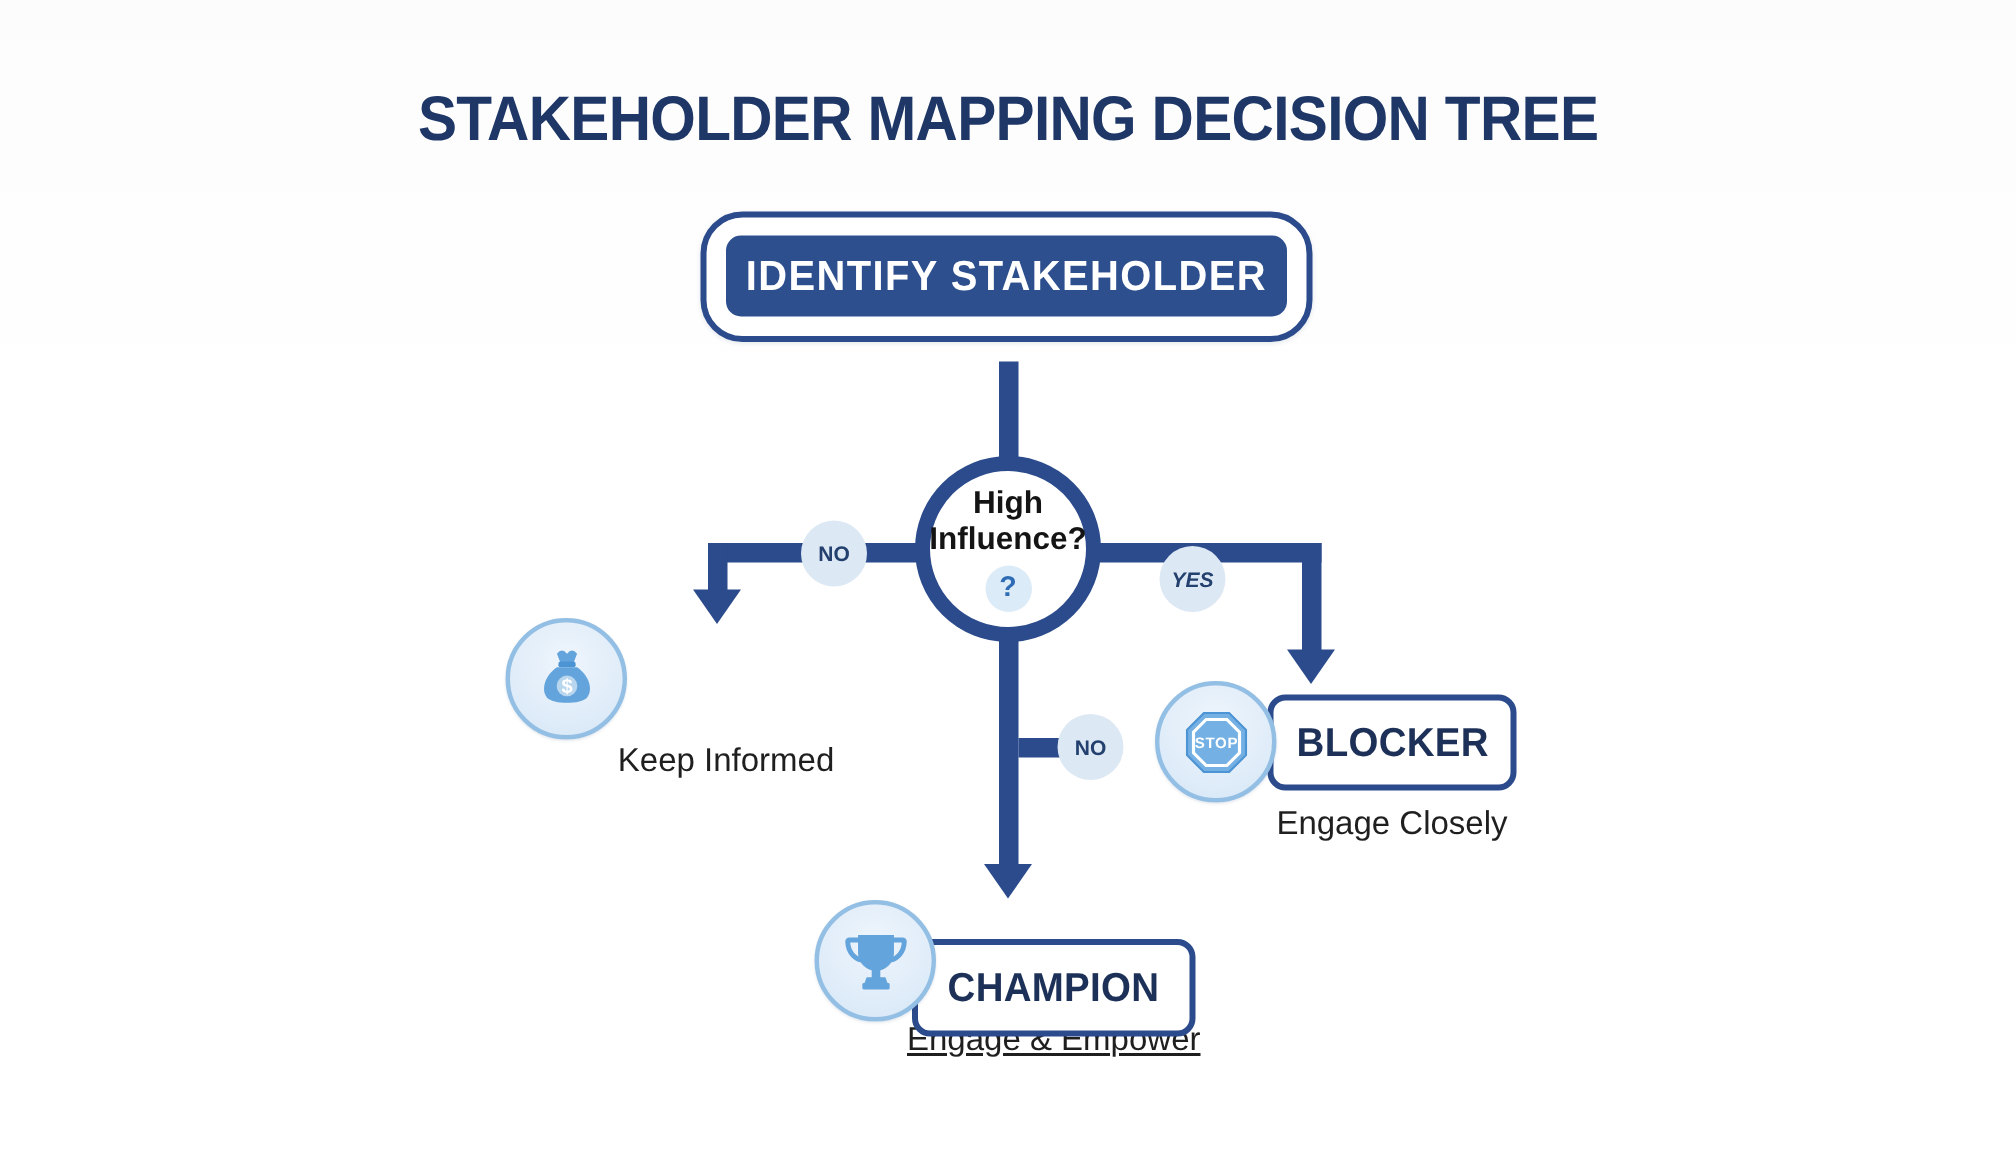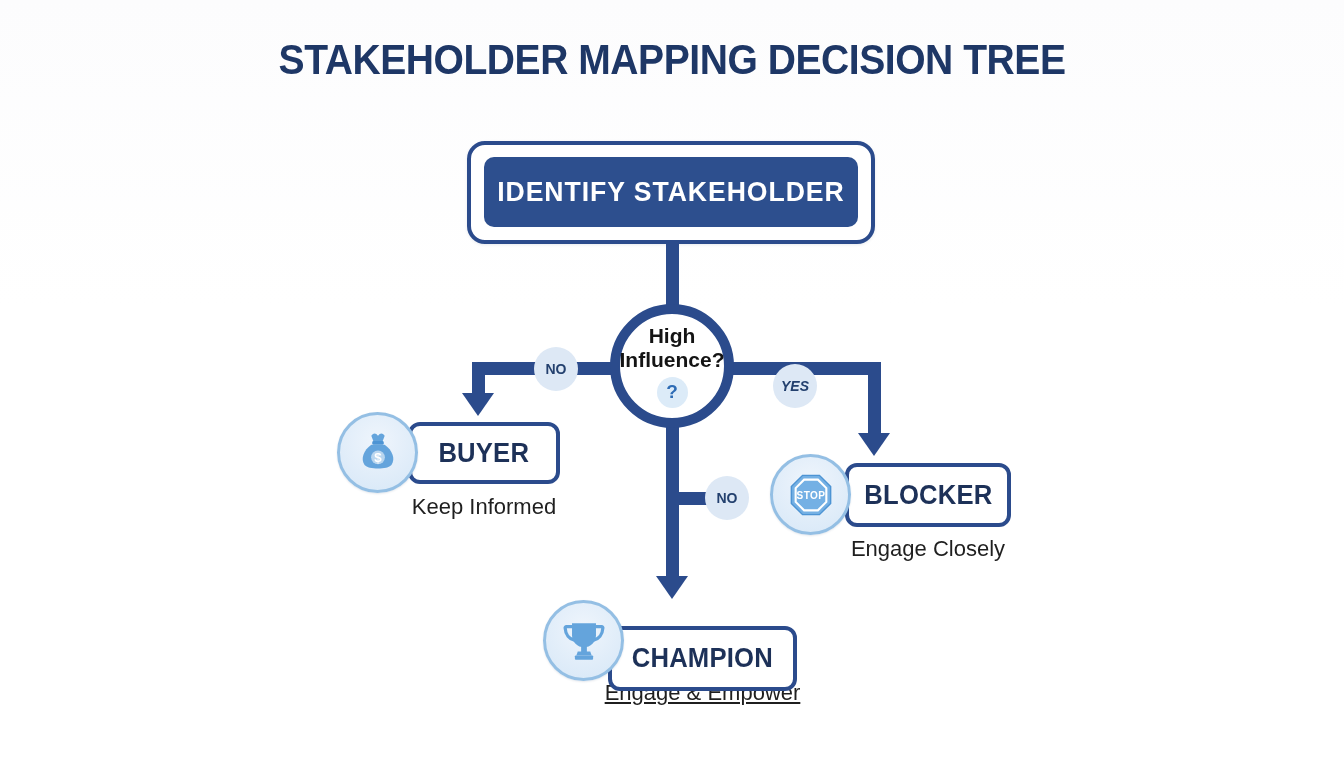--- a/index.html
+++ b/index.html
@@ -15,27 +15,27 @@
     --icon-circle-bg2:#d6e7f7;
     --icon-circle-border:#94bfe4;
     --question-blue:#2e6cb5;
     --sub-text:#1f1f1f;
   }
   *{box-sizing:border-box;margin:0;padding:0;}
   html,body{width:1344px;height:768px;overflow:hidden;}
   body{font-family:"Liberation Sans","DejaVu Sans",sans-serif;background:#fff;}
   .canvas{position:relative;width:1344px;height:768px;background:linear-gradient(180deg,#fcfcfd 0%,#ffffff 40%);}
 
-  .title{position:absolute;left:0;right:0;top:36px;text-align:center;}
+  .title{position:absolute;left:0;right:0;top:55px;text-align:center;}
   .title span{display:inline-block;font-size:42px;font-weight:bold;color:var(--navy-text);
     letter-spacing:-0.5px;transform:scaleX(.93);transform-origin:center;}
 
   
-  .root-outer{position:absolute;left:467px;top:141px;width:408px;height:103px;background:#fff;
-    border:4px solid var(--navy);border-radius:18px;box-shadow:0 1px 3px rgba(30,55,100,.10);}
+  .root-outer{position:absolute;left:467px;top:141px;width:408px;height:87px;background:#fff;
+    border:4px solid var(--navy);border-radius:28px;box-shadow:0 1px 3px rgba(30,55,100,.10);}
   .root-inner{position:absolute;left:13px;top:12px;right:13px;bottom:13px;background:var(--navy-fill);
     border-radius:10px;display:flex;align-items:center;justify-content:center;}
   .root-inner span{color:#fff;font-size:28px;font-weight:bold;letter-spacing:1px;transform:scaleX(.95);}
 
   
   .vline,.hline{position:absolute;background:var(--navy);}
   .arrow-down{position:absolute;width:0;height:0;border-left:16px solid transparent;
     border-right:16px solid transparent;border-top:23px solid var(--navy);}
 
   
@@ -101,23 +101,20 @@
   <div class="badge" style="left:705px;top:476px;">
     <span>NO</span>
   </div>
 
   <div class="decision">
     <div class="q">High</div>
     <div class="q">Influence?</div>
     <div class="q-badge">?</div>
   </div>
 
-  <div class="node-box" style="left:408px;top:422px;width:152px;height:62px;">
-    <span>BUYER</span>
-  </div>
   <div class="icon-circle" style="left:337px;top:412px;">
     <svg viewBox="0 0 48 48">
       <path d="M17 6 q3.5 -4.5 7 0 q3.5 -4.5 7 0 l-2.5 6.5 h-9 z" fill="#64a4dc"></path>
       <rect x="18" y="11.5" width="12" height="4" rx="1.5" fill="#4d94d4"></rect>
       <path d="M17 15.5 C 9 21 5.5 30.5 10 36.5 C 14 41.5 34 41.5 38 36.5 C 42.5 30.5 39 21 31 15.5 Z" fill="#64a4dc"></path>
       <circle cx="24" cy="28.5" r="7.2" fill="#ffffff" opacity="0.55"></circle>
       <text x="24" y="33.5" text-anchor="middle" font-size="14" font-weight="bold" fill="#ffffff" font-family="Liberation Sans, sans-serif">$</text>
     </svg>
   </div>
   <div class="sub-label" style="left:400px;top:494px;width:168px;">Keep Informed</div>

